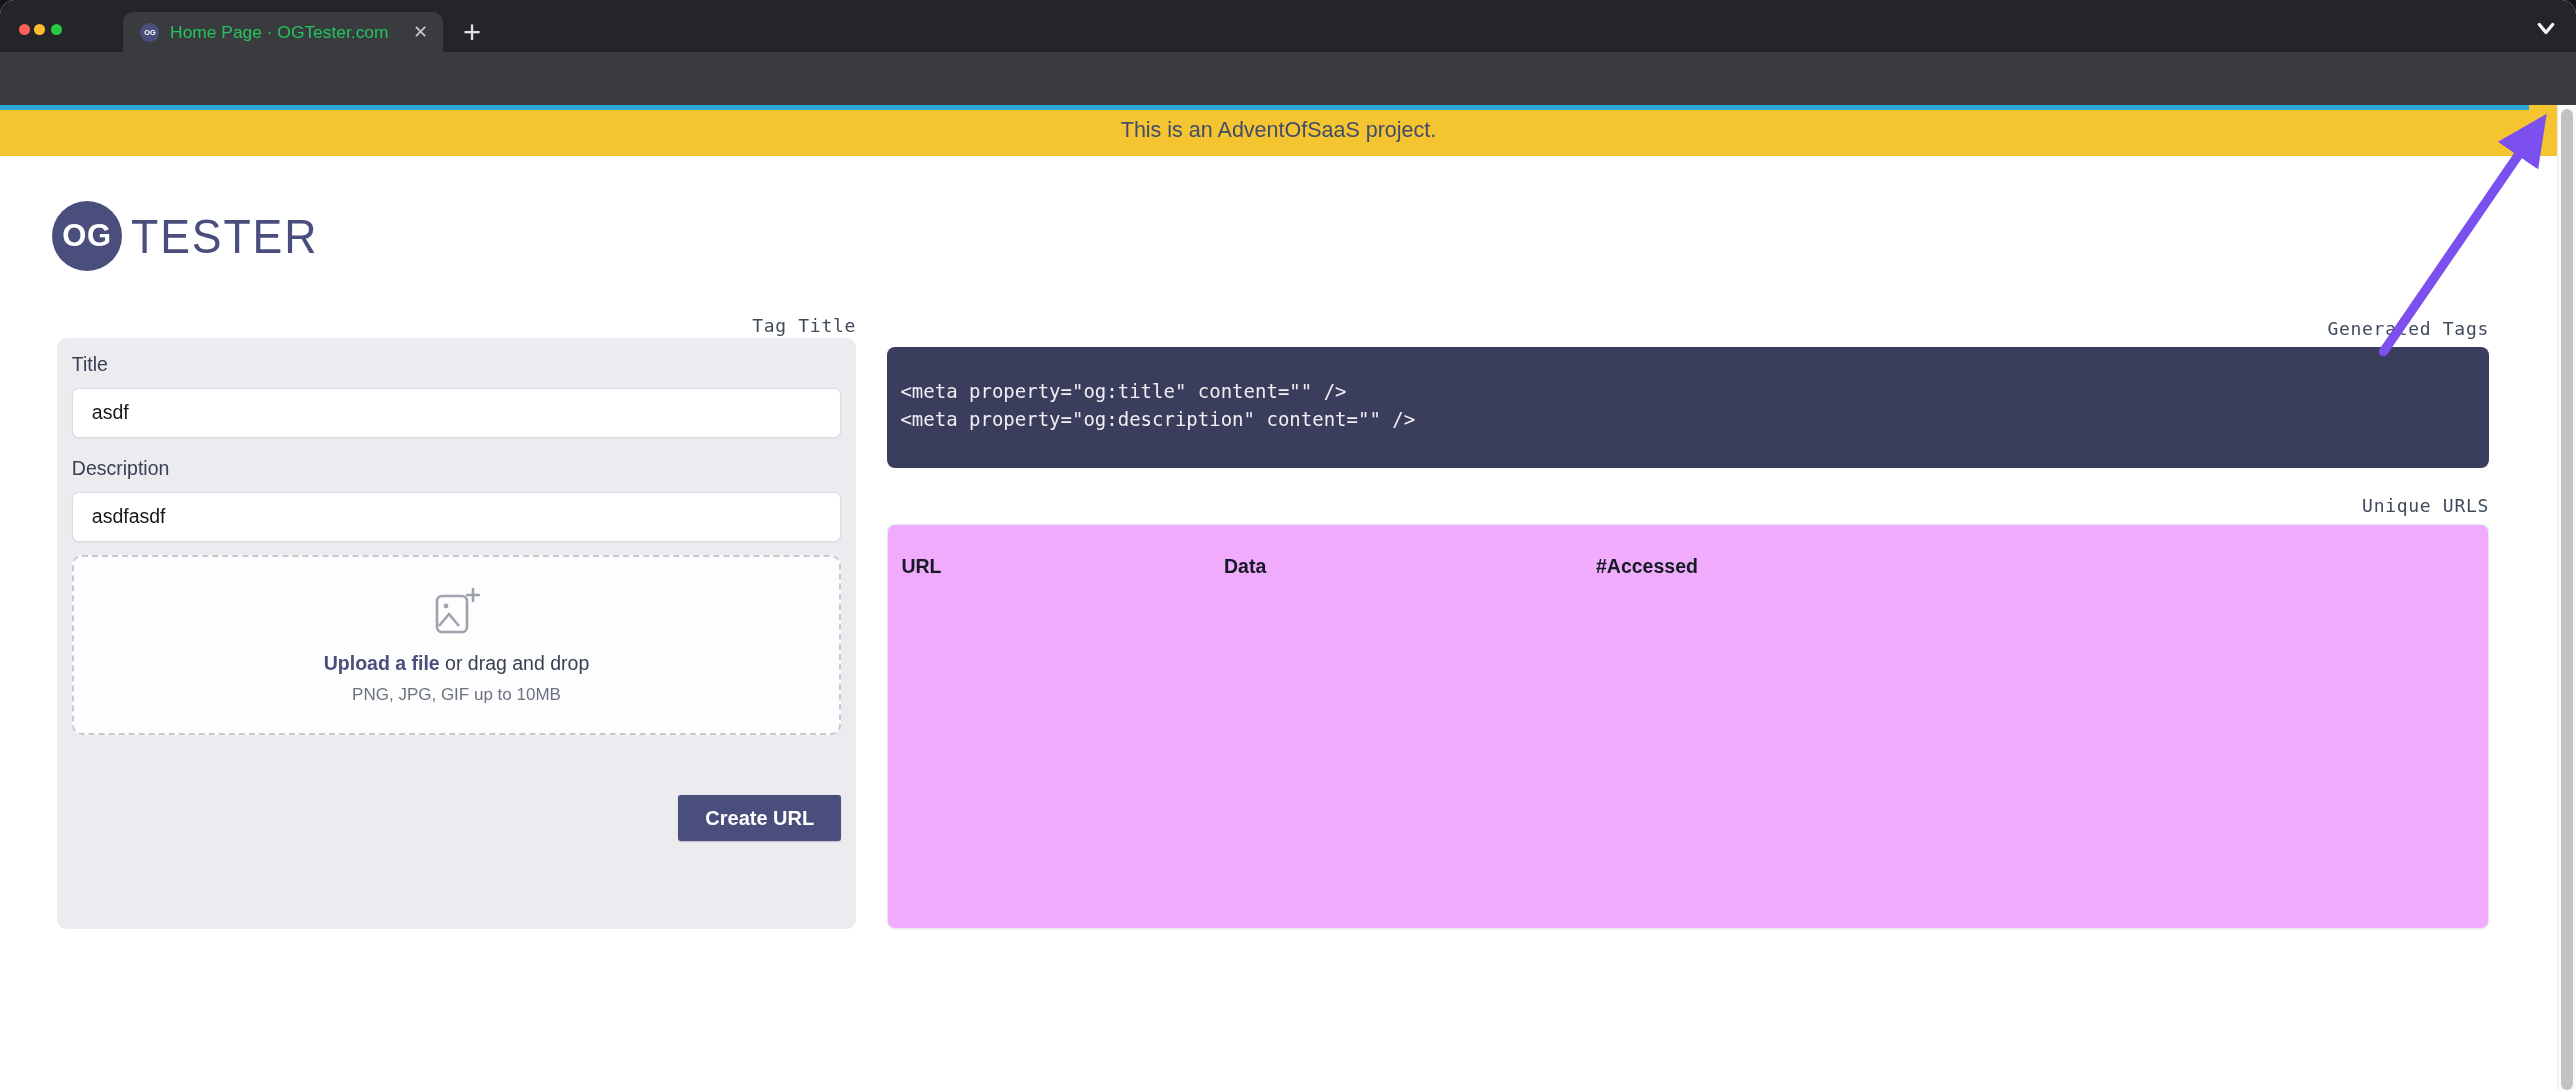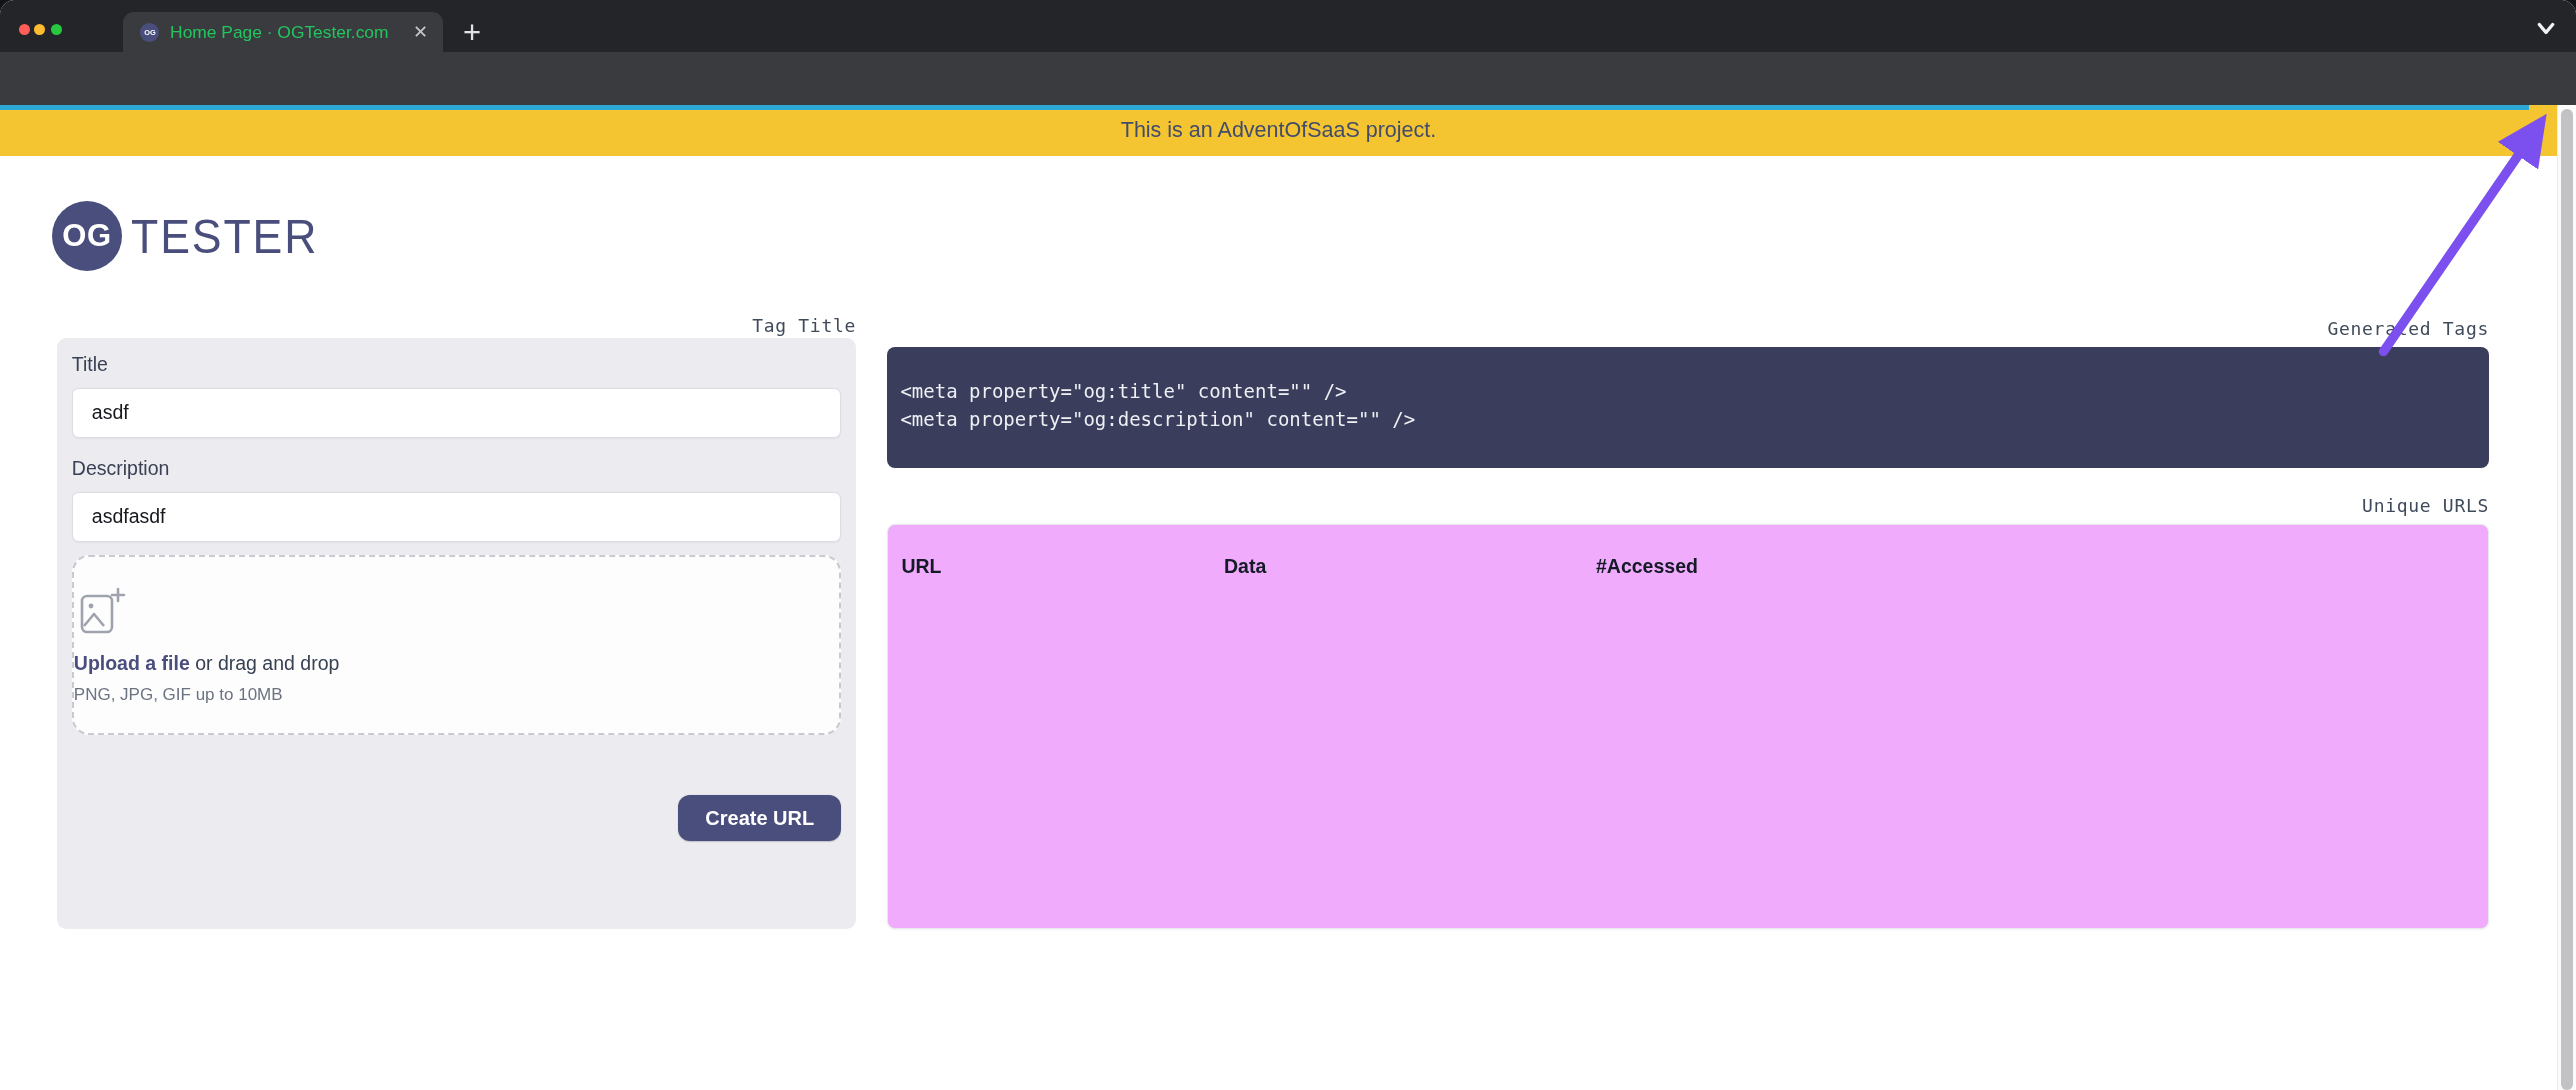--- a/index.html
+++ b/index.html
@@ -66,29 +66,29 @@
   .lbl-unique     { position:absolute; left:887px; top:390px; width:1602px; }
 
   
   .form-panel { position:absolute; left:57px; top:233px; width:799px; height:591px;
                 background:#ebebf0; border-radius:9.4px; padding:14.8px; }
   .field-label { font-size:19.5px; font-weight:500; color:#3a4154; margin-top:19px; }
   .field-label.first { margin-top:0; }
   .text-input { width:100%; height:50px; margin-top:12px; border:0.7px solid #dcdce2; border-radius:6.7px;
                 background:#fff; font-family:"Liberation Sans", sans-serif; font-size:19.5px; color:#16181d;
                 padding:11px 19px; outline:none; box-shadow:0 0.7px 1.3px rgba(20,22,40,.05); }
-  .upload-box { margin-top:13.4px; height:180px; border:2px dashed #c9cad1; border-radius:17px;
-                background:#fdfdfe; display:flex; flex-direction:column; 
+  .upload-box { margin-top:13.4px; height:180px; border:2px dashed #c9cad1; border-radius:10px;
+                background:#fdfdfe; display:flex; flex-direction:column; align-items:center;
                 justify-content:center; }
   .upload-line1 { margin-top:14.8px; font-size:19.5px; color:#374151; }
   .upload-link { color:#4a4e7c; font-weight:600; cursor:pointer; }
   .upload-hint { margin-top:9.4px; font-size:17px; color:#6b7280; }
   .btn-row { display:flex; justify-content:flex-end; margin-top:60px; }
   .create-btn { height:46px; padding:0 27px; background:#4a4e7c; color:#fff; border:none;
-                border-radius:12px; font-family:"Liberation Sans", sans-serif; font-size:20px;
+                border-radius:3px; font-family:"Liberation Sans", sans-serif; font-size:20px;
                 font-weight:600; cursor:pointer; box-shadow:0 0.7px 1.3px rgba(20,22,40,.2); }
 
   
   .code-block { position:absolute; left:887px; top:242px; width:1602px; height:121px;
                 background:#3a3d5b; border-radius:8px; padding:31px 13.4px 0 13.4px; }
   .code-line { font-family:"DejaVu Sans Mono", monospace; font-size:19px; line-height:27.5px; color:#eef0f4;
                white-space:pre; }
   .url-card { position:absolute; left:887px; top:419px; width:1602px; height:405px; background:#f0abfc;
               border:0.7px solid #e7e9ee; border-radius:8px; box-shadow:0 0.7px 2px rgba(20,22,40,.05); }
   .url-head { position:relative; padding-top:29.5px; }

